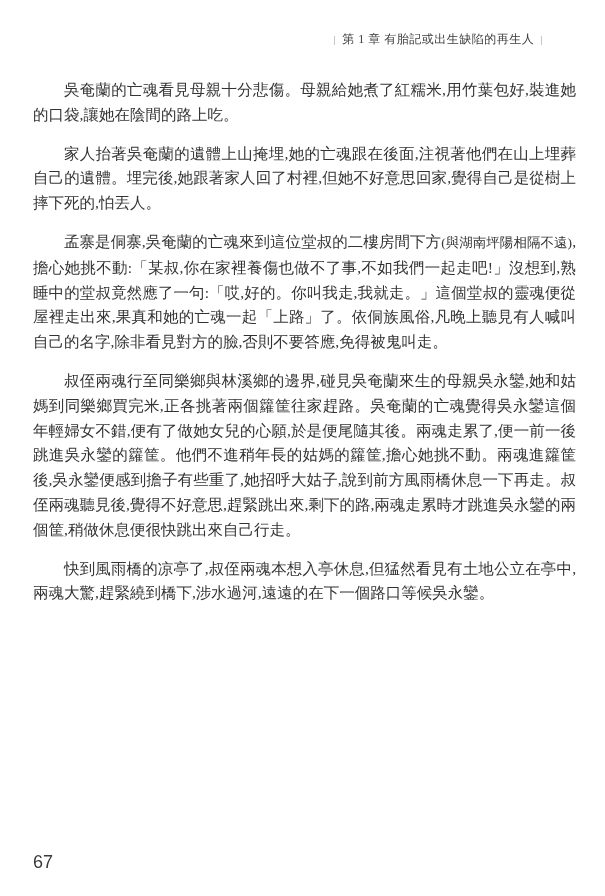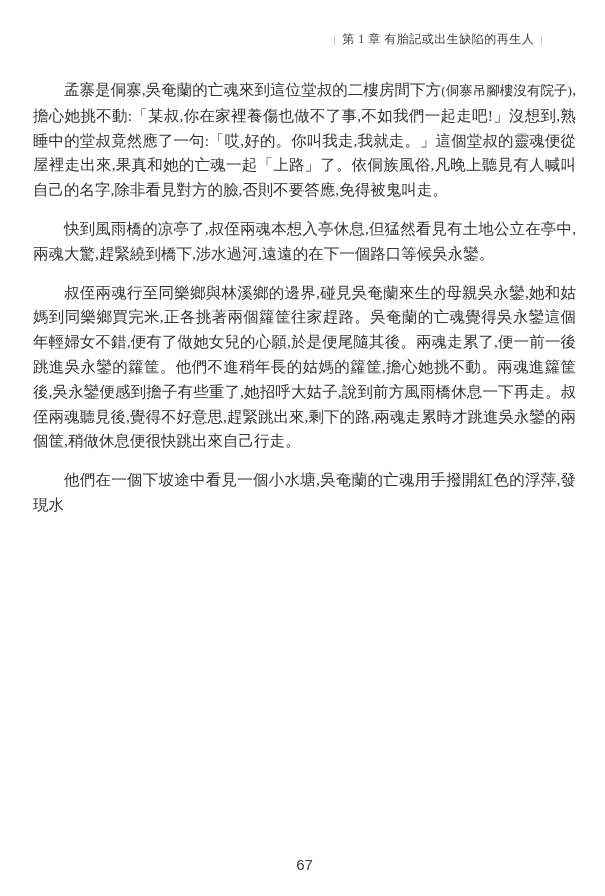--- a/index.html
+++ b/index.html
@@ -44,37 +44,38 @@
     text-indent: 2em;
   }
   .seg-kai {
     font-size: 13.5px;
   }
   .page-number {
     position: absolute;
     bottom: 23px;
     left: 33px;
     right: 29px;
-    text-align: center;
-    font-size: 15px;
+    text-align: left;
+    font-size: 18px;
     color: #3a3a3a;
     font-family: "Liberation Sans", "DejaVu Sans", sans-serif;
   }
 </style>
 </head>
 <body>
 
 <div class="page">
 
   <div class="running-head">
     <span class="bar">|</span><span>第 1 章 有胎記或出生缺陷的再生人</span><span class="bar">|</span>
   </div>
 
   <div class="body-text" id="paragraphs">
-      <p class="para"><span class="seg-normal">孟寨是侗寨,吳奄蘭的亡魂來到這位堂叔的二樓房間下方</span><span class="seg-kai">(侗寨吊腳樓沒有院子)</span><span class="seg-normal">,擔心她挑不動:「某叔,你在家裡養傷也做不了事,不如我們一起走吧!」沒想到,熟睡中的堂叔竟然應了一句:「哎,好的。你叫我走,我就走。」這個堂叔的靈魂便從屋裡走出來,果真和她的亡魂一起「上路」了。依侗族風俗,凡晚上聽見有人喊叫自己的名字,除非看見對方的臉,否則不要答應,免得被鬼叫走。</span></p>
+      <p class="para"><span class="seg-normal">吳奄蘭的亡魂看見母親十分悲傷。母親給她煮了紅糯米,用竹葉包好,裝進她的口袋,讓她在陰間的路上吃。</span></p>
+      <p class="para"><span class="seg-normal">家人抬著吳奄蘭的遺體上山掩埋,她的亡魂跟在後面,注視著他們在山上埋葬自己的遺體。埋完後,她跟著家人回了村裡,但她不好意思回家,覺得自己是從樹上摔下死的,怕丟人。</span></p>
+      <p class="para"><span class="seg-normal">孟寨是侗寨,吳奄蘭的亡魂來到這位堂叔的二樓房間下方</span><span class="seg-kai">(與湖南坪陽相隔不遠)</span><span class="seg-normal">,擔心她挑不動:「某叔,你在家裡養傷也做不了事,不如我們一起走吧!」沒想到,熟睡中的堂叔竟然應了一句:「哎,好的。你叫我走,我就走。」這個堂叔的靈魂便從屋裡走出來,果真和她的亡魂一起「上路」了。依侗族風俗,凡晚上聽見有人喊叫自己的名字,除非看見對方的臉,否則不要答應,免得被鬼叫走。</span></p>
+      <p class="para"><span class="seg-normal">叔侄兩魂行至同樂鄉與林溪鄉的邊界,碰見吳奄蘭來生的母親吳永鑾,她和姑媽到同樂鄉買完米,正各挑著兩個籮筐往家趕路。吳奄蘭的亡魂覺得吳永鑾這個年輕婦女不錯,便有了做她女兒的心願,於是便尾隨其後。兩魂走累了,便一前一後跳進吳永鑾的籮筐。他們不進稍年長的姑媽的籮筐,擔心她挑不動。兩魂進籮筐後,吳永鑾便感到擔子有些重了,她招呼大姑子,說到前方風雨橋休息一下再走。叔侄兩魂聽見後,覺得不好意思,趕緊跳出來,剩下的路,兩魂走累時才跳進吳永鑾的兩個筐,稍做休息便很快跳出來自己行走。</span></p>
       <p class="para"><span class="seg-normal">快到風雨橋的凉亭了,叔侄兩魂本想入亭休息,但猛然看見有土地公立在亭中,兩魂大驚,趕緊繞到橋下,涉水過河,遠遠的在下一個路口等候吳永鑾。</span></p>
-      <p class="para"><span class="seg-normal">叔侄兩魂行至同樂鄉與林溪鄉的邊界,碰見吳奄蘭來生的母親吳永鑾,她和姑媽到同樂鄉買完米,正各挑著兩個籮筐往家趕路。吳奄蘭的亡魂覺得吳永鑾這個年輕婦女不錯,便有了做她女兒的心願,於是便尾隨其後。兩魂走累了,便一前一後跳進吳永鑾的籮筐。他們不進稍年長的姑媽的籮筐,擔心她挑不動。兩魂進籮筐後,吳永鑾便感到擔子有些重了,她招呼大姑子,說到前方風雨橋休息一下再走。叔侄兩魂聽見後,覺得不好意思,趕緊跳出來,剩下的路,兩魂走累時才跳進吳永鑾的兩個筐,稍做休息便很快跳出來自己行走。</span></p>
-      <p class="para"><span class="seg-normal">他們在一個下坡途中看見一個小水塘,吳奄蘭的亡魂用手撥開紅色的浮萍,發現水</span></p>
     </div>
 
   <div class="page-number">67</div>
 
 </div>
 
 </body></html>

